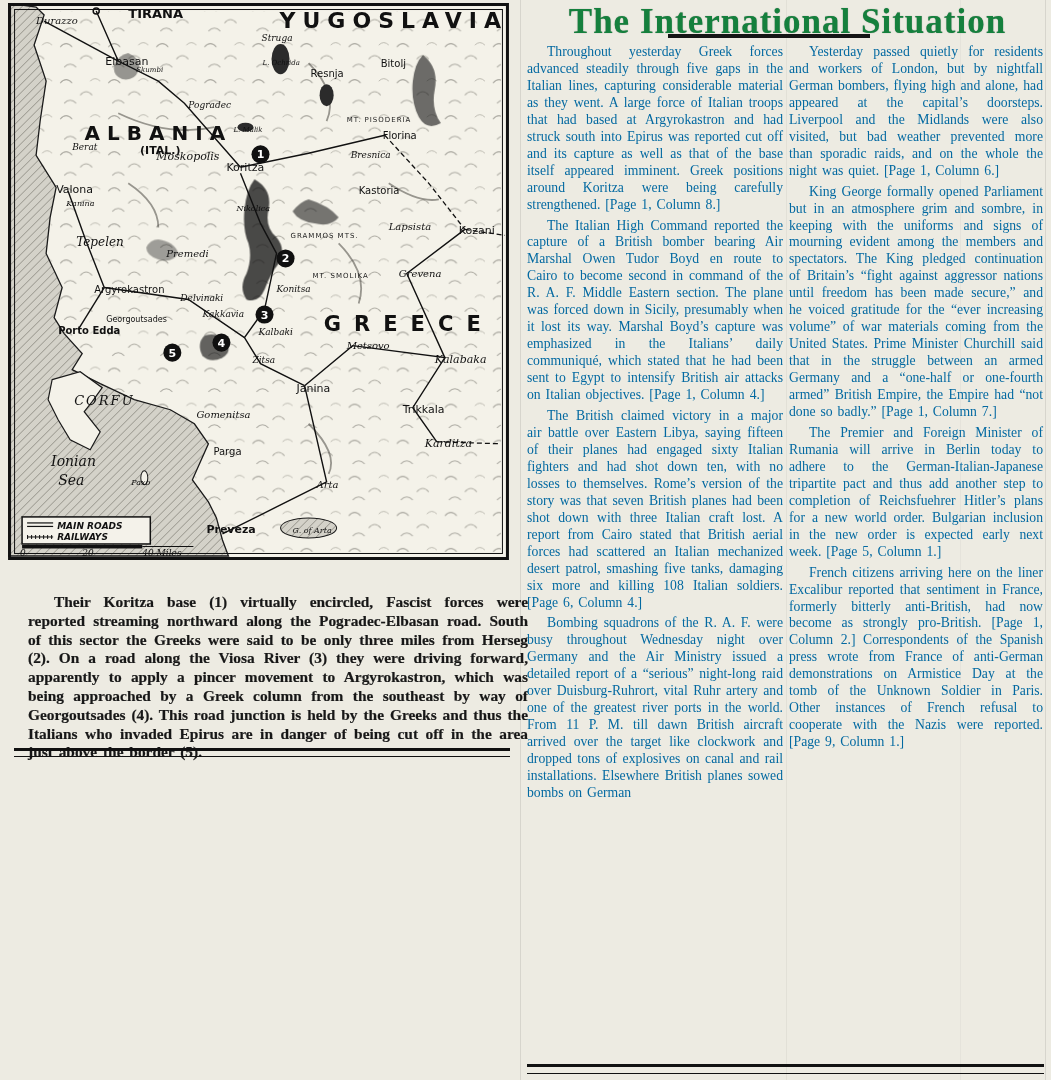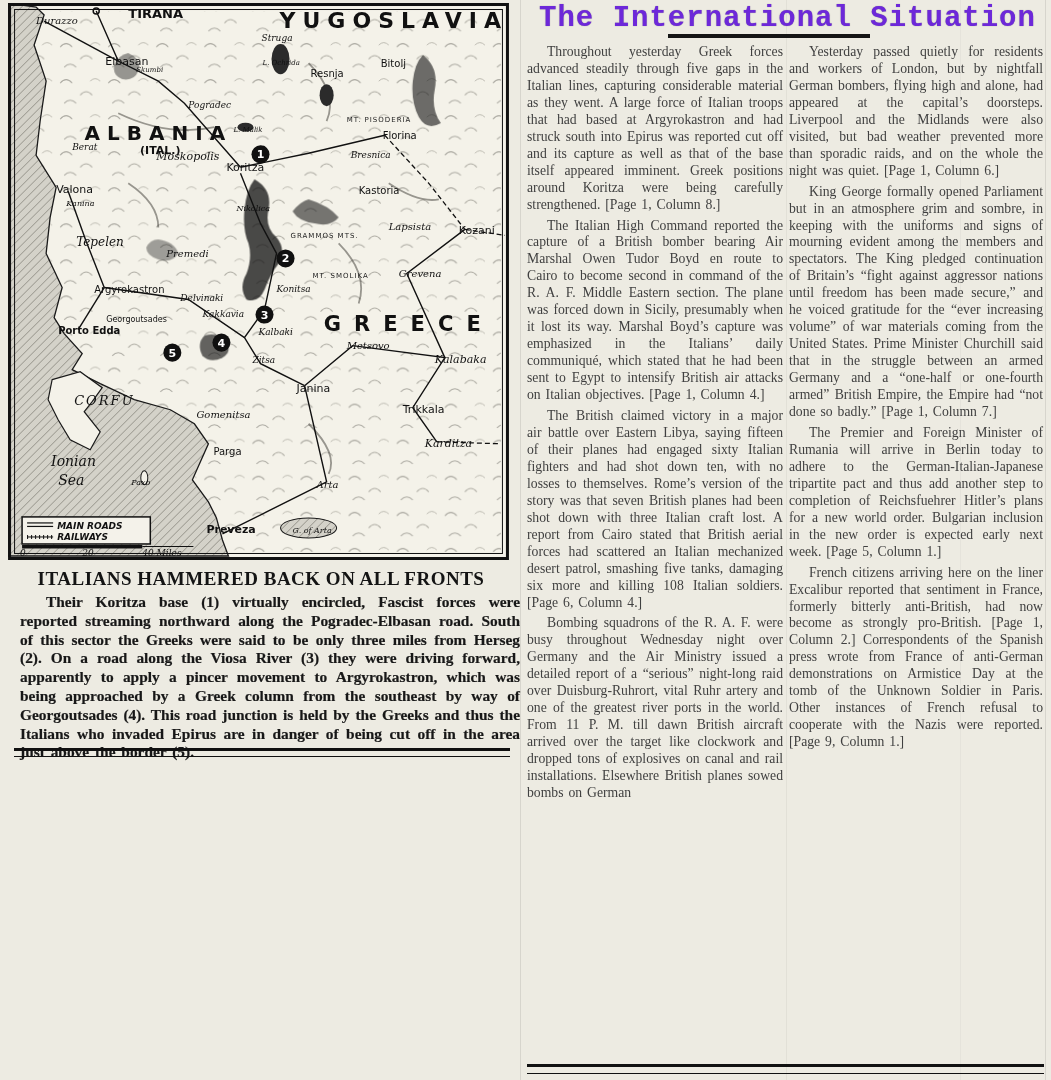--- a/index.html
+++ b/index.html
@@ -2,45 +2,45 @@
 <html><head>
 <meta charset="utf-8">
 <style>
   html,body{margin:0;padding:0;}
   body{background:#e6e4db;font-family:"Liberation Serif", serif;}
   #page{position:relative;width:1051px;height:1080px;background:#edebe2;overflow:hidden;color:#1b1b1b;}
   
   .fold{position:absolute;top:0;bottom:0;width:1px;background:rgba(60,60,60,.12);}
   
   #headline{position:absolute;left:535px;top:2px;width:505px;text-align:center;
-    font-family:Liberation Mono, monospace;font-weight:bold;font-size:29px;letter-spacing:1px;color:#6d28d9;
+    font-family:Liberation Serif, serif;font-weight:bold;font-size:35px;letter-spacing:1px;color:#15803d;
     text-shadow:0 0 1px rgba(40,40,40,.45);}
   #headline-rule{position:absolute;left:668px;top:34px;width:202px;height:4px;background:#151515;}
   
   #map-frame{position:absolute;left:8px;top:3px;width:501px;height:557px;background:#f2f0e7;}
   #map-svg{display:block;width:100%;height:100%;}
   text.ml{fill:#111;font-family:"DejaVu Sans", sans-serif;}
   text.region{font-weight:bold;}
   text.cap{font-weight:bold;}
   text.it{font-style:italic;font-family:"DejaVu Serif", serif;}
   text.ph{letter-spacing:1px;fill:#222;font-size:7px;}
   text.mknum{fill:#fff;font-weight:bold;font-size:11px;font-family:"DejaVu Sans", sans-serif;text-anchor:middle;}
   text.lg{font-family:"DejaVu Sans", sans-serif;font-weight:bold;font-style:italic;font-size:9px;fill:#111;}
   text.sc{font-family:"DejaVu Serif", serif;font-style:italic;font-size:9px;fill:#111;}
   
   #caption-title{position:absolute;left:12px;top:568px;width:498px;text-align:center;
     font-weight:bold;font-size:19px;letter-spacing:.5px;color:#141414;font-family:"Liberation Serif", serif;}
-  #caption-text{position:absolute;left:20px;top:593px;width:500px;font-size:15.4px;line-height:18.8px;
+  #caption-text{position:absolute;left:28px;top:593px;width:500px;font-size:15.4px;line-height:18.8px;
     text-align:justify;text-indent:26px;color:#171717;word-spacing:2px;font-weight:bold;
     font-family:"Liberation Serif", serif;-webkit-text-stroke:.2px #222;}
   #caption-rule{position:absolute;left:14px;top:748px;width:496px;height:5px;
     border-top:3px solid #111;border-bottom:1px solid #111;}
   
   .col{position:absolute;top:44px;font-size:13.7px;line-height:16.95px;text-align:justify;
-    color:#404040;word-spacing:1.5px;}
+    color:#0369a1;word-spacing:1.5px;}
   #col-left{left:527px;width:256px;}
   #col-right{left:789px;width:254px;}
   .para{margin:0 0 4px 0;text-indent:20px;}
   .para.noindent{text-indent:0;}
   #bottom-rule{position:absolute;left:527px;top:1064px;width:517px;height:6px;
     border-top:3px solid #111;border-bottom:1px solid #111;}
 </style>
 </head>
 <body>
 
@@ -204,21 +204,20 @@
         <text class="sc" x="12" y="552">0</text>
         <text class="sc" x="74" y="552">20</text>
         <text class="sc" x="134" y="552">40 Miles</text>
       </g>
 
       <rect x="1.5" y="1.5" width="497" height="553" fill="none" stroke="#111" stroke-width="3"></rect>
       <rect x="6.5" y="6.5" width="487" height="543" fill="none" stroke="#111" stroke-width="1"></rect>
     </svg>
   </div>
 
-  <div id="caption-title">ITALIANS HAMMERED BACK ON ALL FRONTS</div>
   <div id="caption-text">Their Koritza base (1) virtually encircled, Fascist forces were reported streaming northward along the Pogradec-Elbasan road. South of this sector the Greeks were said to be only three miles from Herseg (2).  On a road along the Viosa River (3) they were driving forward, apparently to apply a pincer movement to Argyrokastron, which was being approached by a Greek column from the southeast by way of Georgoutsades (4).  This road junction is held by the Greeks and thus the Italians who invaded Epirus are in danger of being cut off in the area just above the border (5).</div>
   <div id="caption-rule"></div>
 
   <div id="col-left" class="col">
       <p class="para">Throughout yesterday Greek forces advanced steadily through five gaps in the Italian lines, capturing considerable material as they went.  A large force of Italian troops that had based at Argyrokastron and had struck south into Epirus was reported cut off and its capture as well as that of the base itself appeared imminent.  Greek positions around Koritza were being carefully strengthened.  [Page 1, Column 8.]</p>
       <p class="para">The Italian High Command reported the capture of a British bomber bearing Air Marshal Owen Tudor Boyd en route to Cairo to become second in command of the R. A. F. Middle Eastern section.  The plane was forced down in Sicily, presumably when it lost its way.  Marshal Boyd’s capture was emphasized in the Italians’ daily communiqué, which stated that he had been sent to Egypt to intensify British air attacks on Italian objectives.  [Page 1, Column 4.]</p>
       <p class="para">The British claimed victory in a major air battle over Eastern Libya, saying fifteen of their planes had engaged sixty Italian fighters and had shot down ten, with no losses to themselves.  Rome’s version of the story was that seven British planes had been shot down with three Italian craft lost.  A report from Cairo stated that British aerial forces had scattered an Italian mechanized desert patrol, smashing five tanks, damaging six more and killing 108 Italian soldiers.  [Page 6, Column 4.]</p>
       <p class="para">Bombing squadrons of the R. A. F. were busy throughout Wednesday night over Germany and the Air Ministry issued a detailed report of a “serious” night-long raid over Duisburg-Ruhrort, vital Ruhr artery and one of the greatest river ports in the world.  From 11 P. M. till dawn British aircraft arrived over the target like clockwork and dropped tons of explosives on canal and rail installations.  Elsewhere British planes sowed bombs on German</p>
     </div>
   <div id="col-right" class="col">

